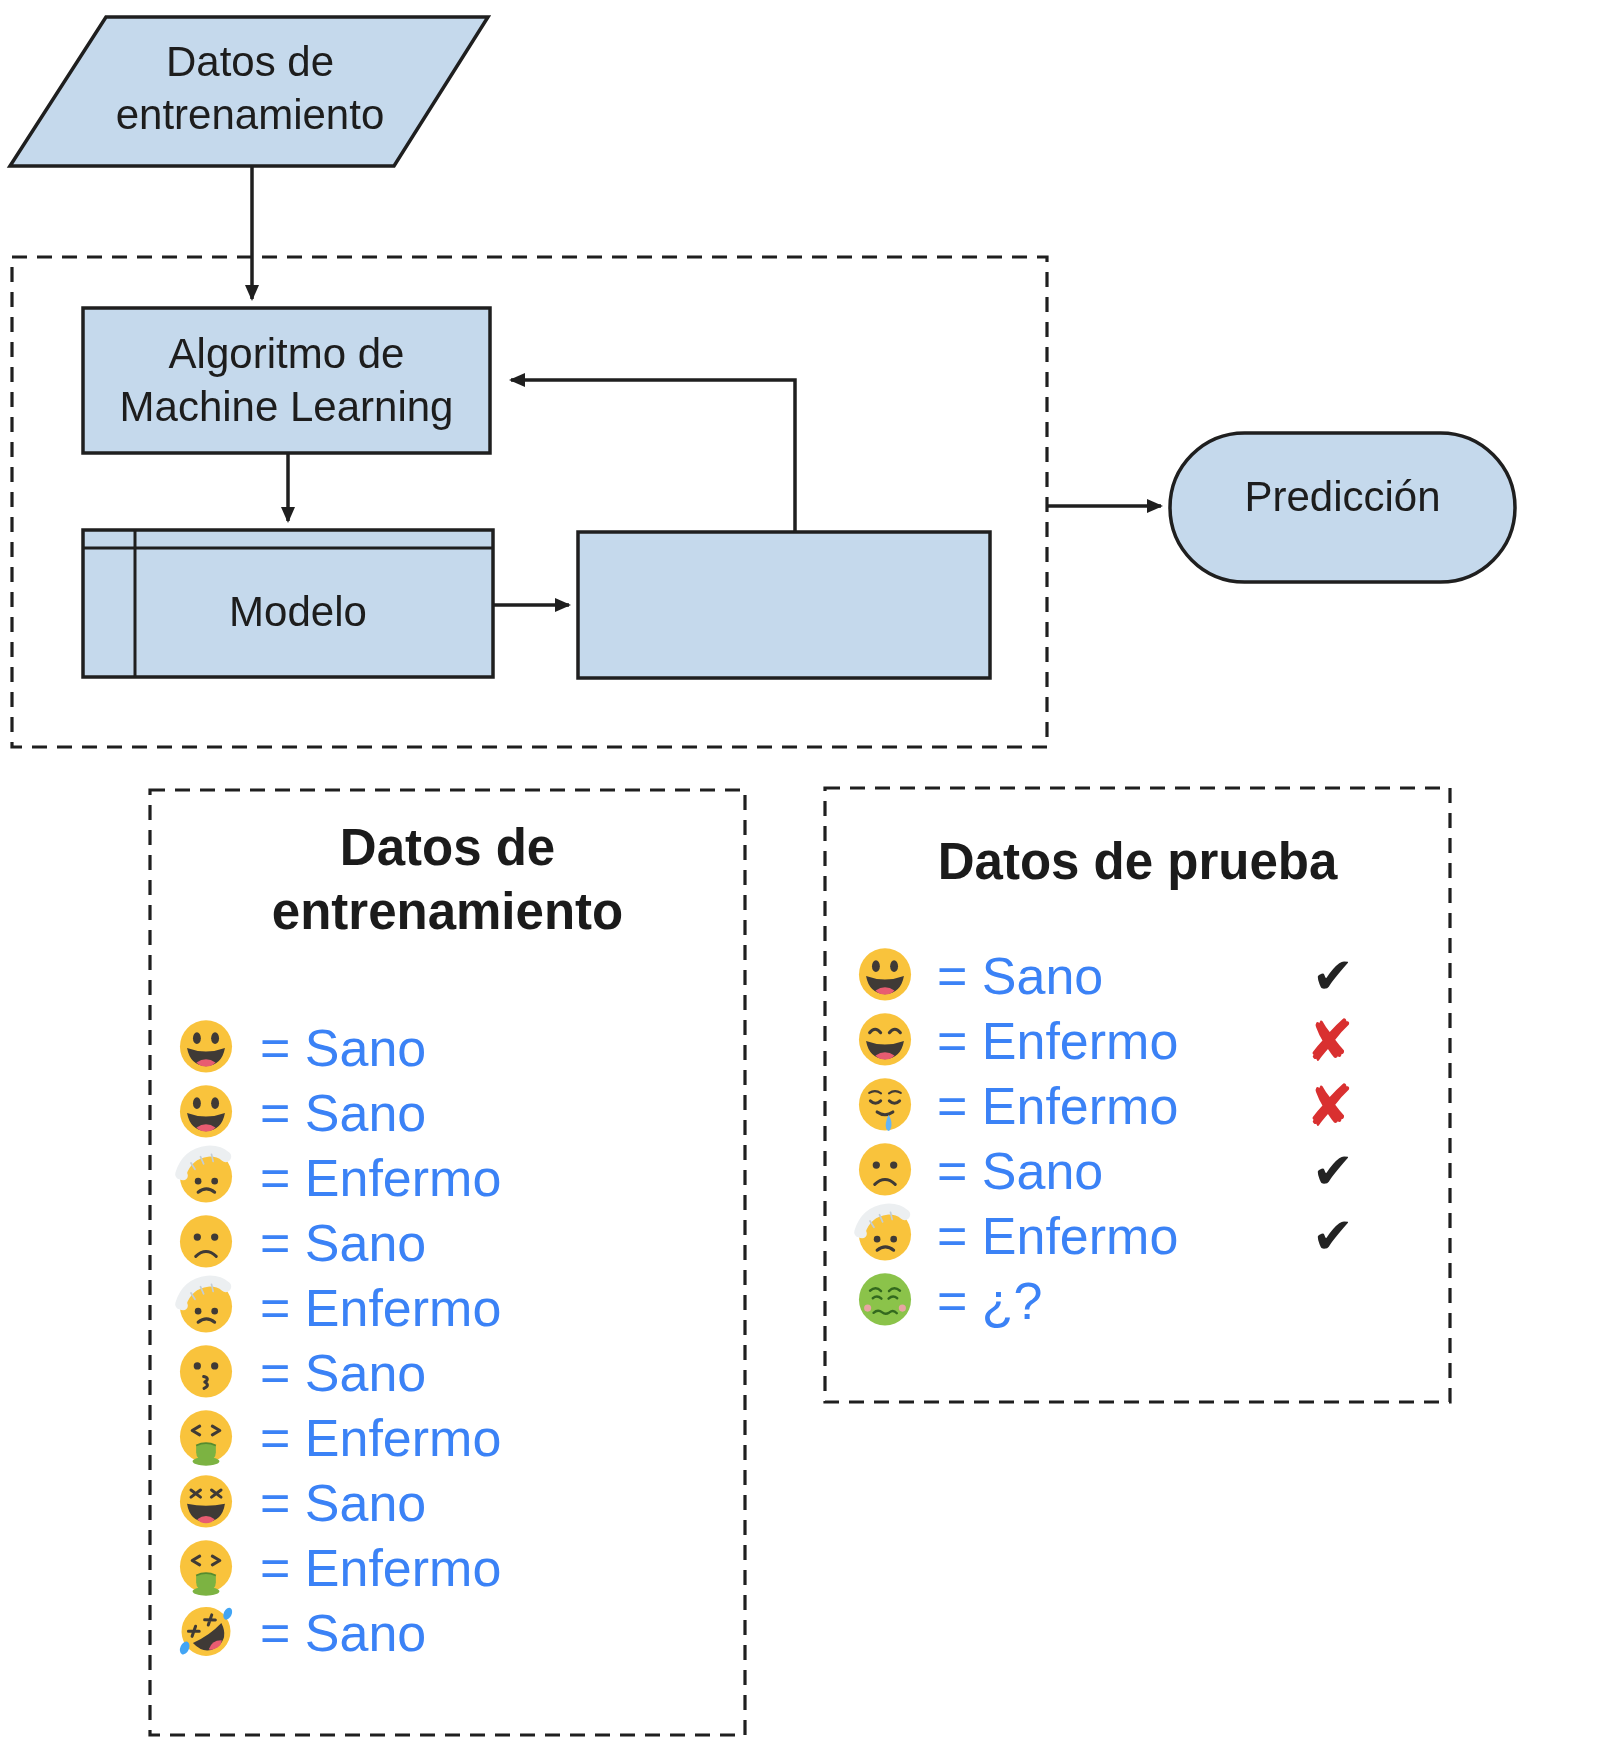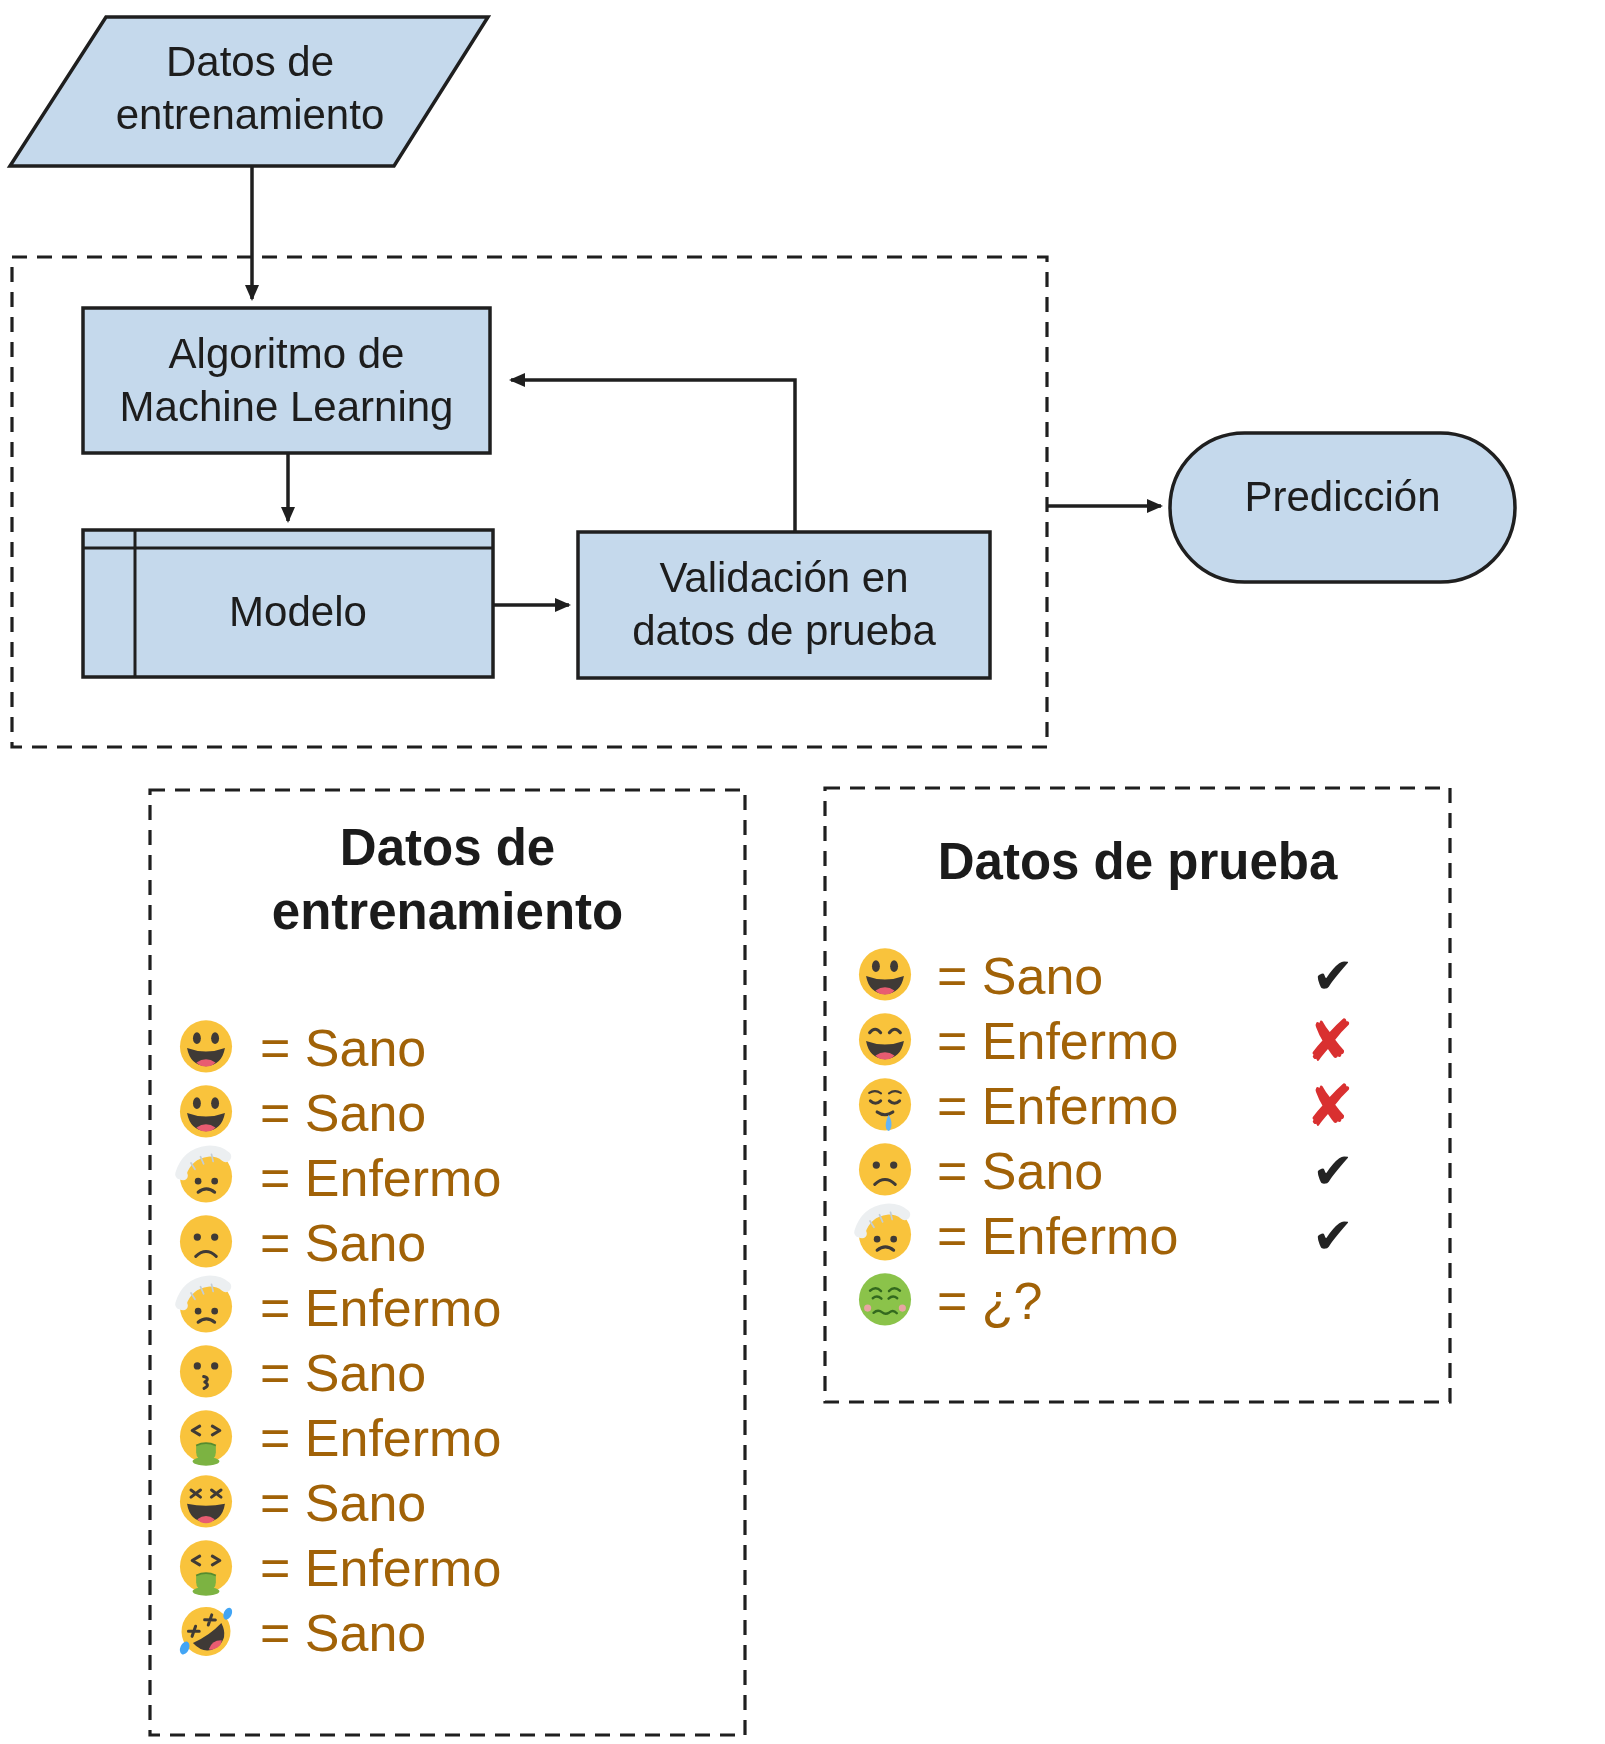--- a/index.html
+++ b/index.html
@@ -29,21 +29,21 @@
   .row{display:flex;align-items:center;height:65px}
   .legend-training .rows{margin-top:71px}
   .legend-training .row{padding-left:26px;gap:24px}
   .legend-training{padding-top:26px}
   .legend-test{padding-top:42px}
   .legend-test .rows{margin-top:49px}
   .legend-test .row{padding-left:30px;gap:22px}
 
   .em{width:60px;height:60px;flex:0 0 auto;display:inline-block}
   .em-svg{width:100%;height:100%;display:block;overflow:visible}
-  .rlbl{font-size:52px;color:#a16207;white-space:nowrap}
+  .rlbl{font-size:52px;color:#3b82f6;white-space:nowrap}
 
   .mk{font-weight:bold;margin-left:auto;margin-right:96px;line-height:1;
       font-family:"DejaVu Sans","Liberation Sans",sans-serif}
   .mk-check{color:var(--check_color);font-size:50px}
   .mk-cross{color:var(--cross_color);font-size:58px}
   .mk-none{visibility:hidden}
 
   
   .face{fill:var(--emoji_yellow)}
   .gface{fill:var(--emoji_green)}
@@ -174,24 +174,20 @@
     <span>Datos de</span>
     <span>entrenamiento</span>
   </div>
   <div class="lab" style="left:83px;top:308px;width:407px;height:145px">
     <span>Algoritmo de</span>
     <span class="italic">Machine Learning</span>
   </div>
   <div class="lab" style="left:119px;top:548px;width:358px;height:129px">
     <span>Modelo</span>
   </div>
-  <div class="lab" style="left:578px;top:532px;width:412px;height:146px">
-    <span>Validación en</span>
-    <span>datos de prueba</span>
-  </div>
   <div class="lab" style="left:1170px;top:424px;width:345px;height:146px">
     <span>Predicción</span>
   </div>
 
   <div class="legend legend-training" style="left:150px;top:790px;width:595px;height:945px">
     <div class="ltitle">
       <span>Datos de</span>
       <span>entrenamiento</span>
     </div>
     <div class="rows">

